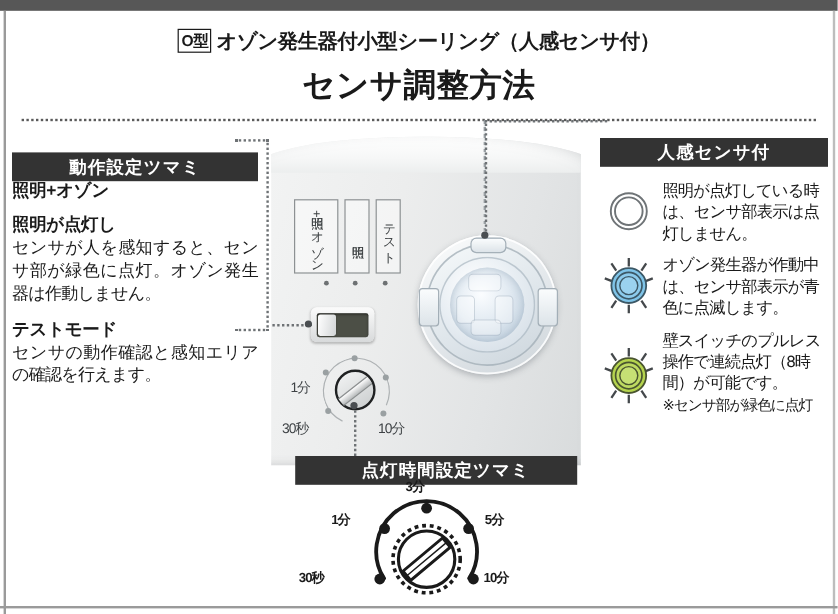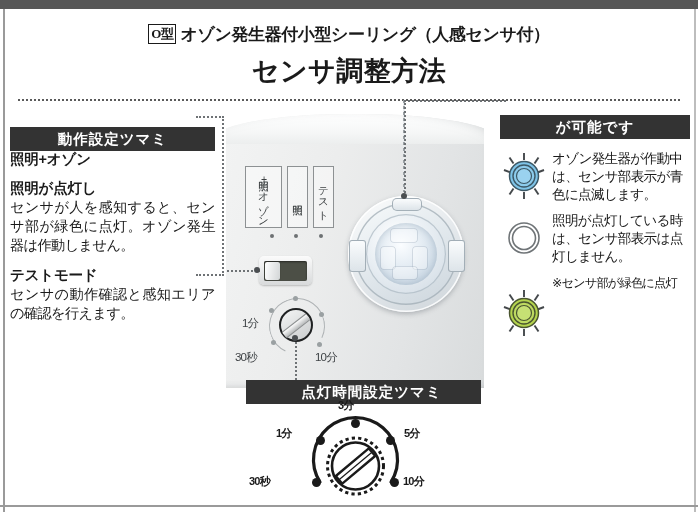--- a/index.html
+++ b/index.html
@@ -15,21 +15,21 @@
   #page{position:absolute;inset:0;background:#fff;}
   #topbar{position:absolute;left:0;top:0;width:698px;height:9px;background:#575757;}
   #leftrule{position:absolute;left:3px;top:9px;width:2px;height:503px;background:#9a9a9a;}
   #rightrule{position:absolute;left:694px;top:9px;width:2px;height:503px;background:#bdbdbd;}
   #bottomrule{position:absolute;left:0;top:505px;width:698px;height:2px;background:#9a9a9a;}
 
   
   #header{position:absolute;left:0;top:9px;width:698px;height:86px;}
   .hdr-line1{
     position:absolute;left:0;top:14px;width:698px;text-align:center;
-    font-size:17px;font-weight:bold;letter-spacing:-0.4px;white-space:nowrap;font-family:Liberation Serif, serif;
+    font-size:17px;font-weight:bold;letter-spacing:-0.4px;white-space:nowrap;
   }
   .modelbox{
     display:inline-block;border:1.6px solid #1a1a1a;
     font-size:13px;font-weight:bold;line-height:1;
     padding:2px 2px 3px 2px;margin-right:4px;
     vertical-align:2px;letter-spacing:-0.5px;
   }
   .hdr-line2{
     position:absolute;left:0;top:44px;width:698px;text-align:center;
     font-size:27px;font-weight:bold;letter-spacing:0.5px;font-family:Liberation Mono, monospace;
@@ -187,24 +187,34 @@
       <div class="blk-h">照明が点灯し</div>
       <div class="blk-b">センサが人を感知すると、センサ部が緑色に点灯。オゾン発生器は作動しません。</div>
     </div>
     <div class="blk">
       <div class="blk-h">テストモード</div>
       <div class="blk-b">センサの動作確認と感知エリアの確認を行えます。</div>
     </div>
   </div>
 
   <div class="bar" style="left:500px;top:115px;width:190px;height:24px;">
-    <span>が可能です</span>
+    <span>人感センサ付</span>
   </div>
 
   <div id="rightcol">
+
+    <div class="ritem">
+      <div class="ricon">
+        <svg viewBox="0 0 48 48" width="48" height="48" aria-hidden="true">
+          <circle cx="24" cy="24" r="15" fill="#ffffff" stroke="#6f7477" stroke-width="1.6"></circle>
+          <circle cx="24" cy="24" r="11.5" fill="#ffffff" stroke="#6f7477" stroke-width="1.6"></circle>
+        </svg>
+      </div>
+      <div class="rtxt">照明が点灯している時は、センサ部表示は点灯しません。</div>
+    </div>
 
     <div class="ritem">
       <div class="ricon">
         <svg viewBox="0 0 48 48" width="48" height="48" aria-hidden="true">
           <g stroke="#44484b" stroke-width="1.9" stroke-linecap="butt">
             <line x1="24" y1="1" x2="24" y2="8"></line>
             <line x1="9.5" y1="5.5" x2="13.5" y2="11.5"></line>
             <line x1="38.5" y1="5.5" x2="34.5" y2="11.5"></line>
             <line x1="4" y1="18" x2="10.5" y2="20.5"></line>
             <line x1="44" y1="18" x2="37.5" y2="20.5"></line>
@@ -214,47 +224,38 @@
           </g>
           <circle cx="24" cy="24" r="14.5" fill="#7FC4E8" stroke="#3c5866" stroke-width="1.5"></circle>
           <circle cx="24" cy="24" r="11" fill="#8CCBEC" stroke="#3c5866" stroke-width="1.4"></circle>
           <circle cx="24" cy="24" r="7.5" fill="#9AD2EF" stroke="#3c5866" stroke-width="1.2"></circle>
         </svg>
       </div>
       <div class="rtxt">オゾン発生器が作動中は、センサ部表示が青色に点滅します。</div>
     </div>
 
     <div class="ritem">
-      <div class="ricon">
-        <svg viewBox="0 0 48 48" width="48" height="48" aria-hidden="true">
-          <circle cx="24" cy="24" r="15" fill="#ffffff" stroke="#6f7477" stroke-width="1.6"></circle>
-          <circle cx="24" cy="24" r="11.5" fill="#ffffff" stroke="#6f7477" stroke-width="1.6"></circle>
-        </svg>
-      </div>
-      <div class="rtxt">照明が点灯している時は、センサ部表示は点灯しません。</div>
-    </div>
-
-    <div class="ritem">
       <div class="ricon" style="top:14px;">
         <svg viewBox="0 0 48 48" width="48" height="48" aria-hidden="true">
           <g stroke="#44484b" stroke-width="1.9" stroke-linecap="butt">
             <line x1="24" y1="1" x2="24" y2="8"></line>
             <line x1="9.5" y1="5.5" x2="13.5" y2="11.5"></line>
             <line x1="38.5" y1="5.5" x2="34.5" y2="11.5"></line>
             <line x1="4" y1="18" x2="10.5" y2="20.5"></line>
             <line x1="44" y1="18" x2="37.5" y2="20.5"></line>
             <line x1="9.5" y1="42.5" x2="13.5" y2="36.5"></line>
             <line x1="38.5" y1="42.5" x2="34.5" y2="36.5"></line>
             <line x1="24" y1="47" x2="24" y2="40"></line>
           </g>
           <circle cx="24" cy="24" r="14.5" fill="#B5D44E" stroke="#4a5530" stroke-width="1.5"></circle>
           <circle cx="24" cy="24" r="11" fill="#BEDA61" stroke="#4a5530" stroke-width="1.4"></circle>
           <circle cx="24" cy="24" r="7.5" fill="#C6E074" stroke="#4a5530" stroke-width="1.2"></circle>
         </svg>
       </div>
+      <div class="rtxt">壁スイッチのプルレス操作で連続点灯（8時間）が可能です。</div>
       <div class="rnote">※センサ部が緑色に点灯</div>
     </div>
 
   </div>
 
   <div id="center">
     <div id="devbody"></div>
     <div id="devhi"></div>
     <div id="devedge"></div>
 

